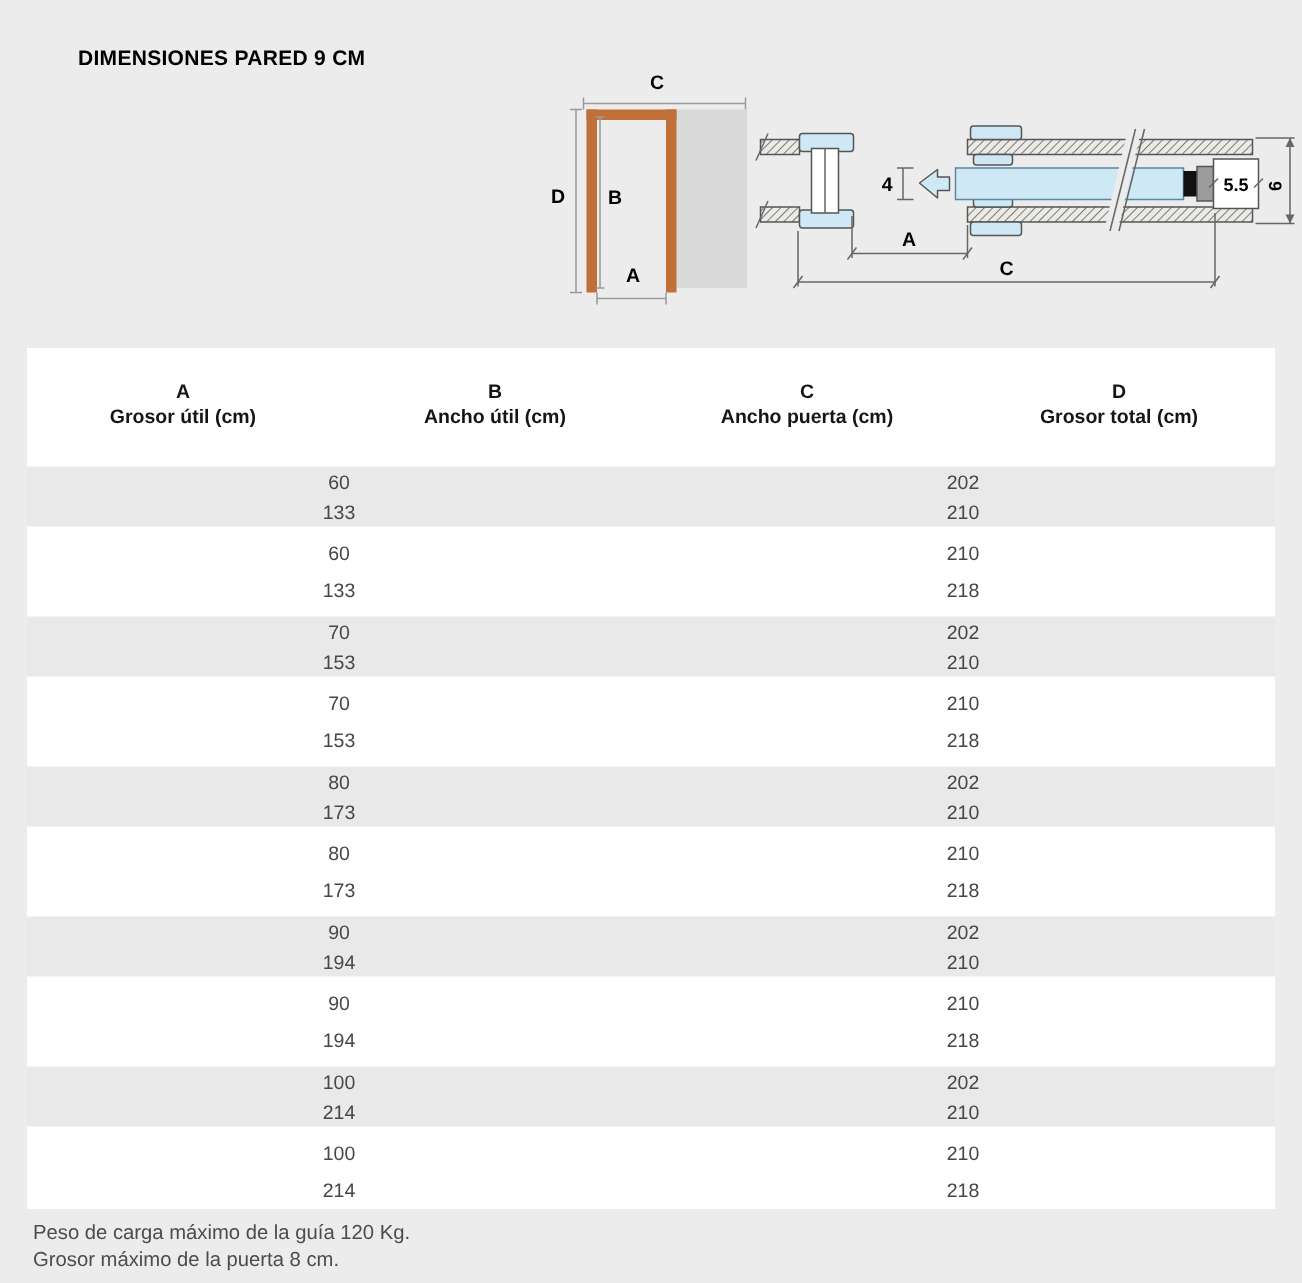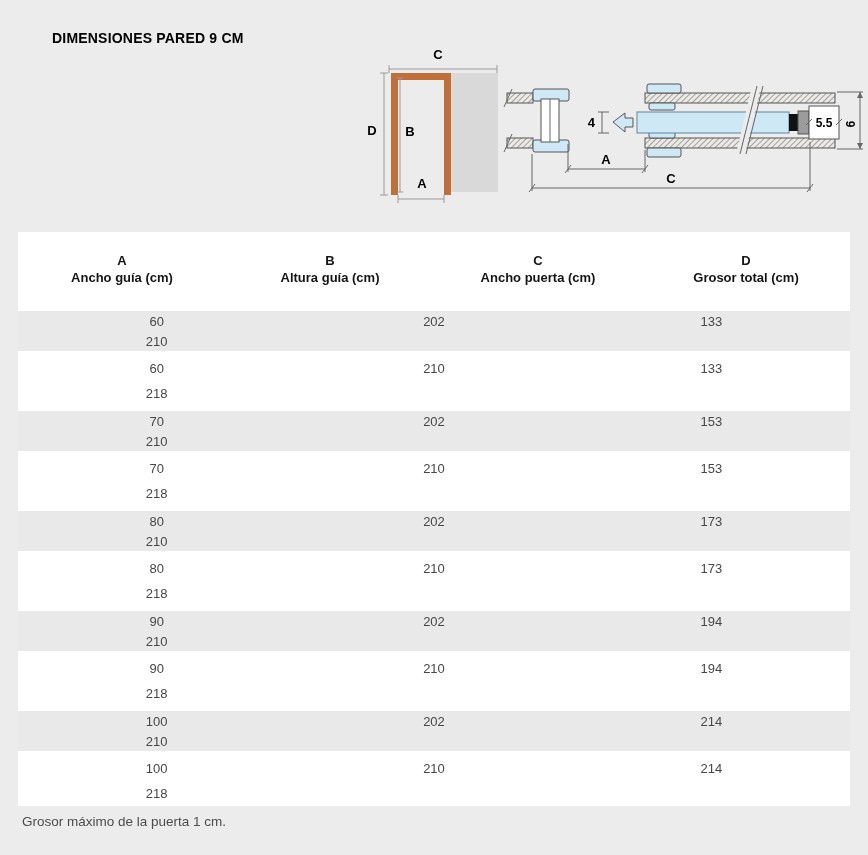--- a/index.html
+++ b/index.html
@@ -29,21 +29,21 @@
   }
   .thead{
     background:#fff;height:74px;
     display:grid;grid-template-columns:repeat(4,1fr);
   }
   .hcell{
     display:flex;flex-direction:column;align-items:center;justify-content:center;
     font-size:13px;font-weight:bold;color:#151515;line-height:17px;
   }
   .trow{
-    height:50px;display:grid;grid-template-columns:repeat(3,1fr);
+    height:50px;display:grid;grid-template-columns:repeat(2,1fr);
     box-sizing:border-box;
   }
   .trow.white{background:#fff;}
   .trow.gray{background:#e9e9e9;border-top:5px solid #fff;border-bottom:5px solid #fff;}
   .tcell{
     display:flex;align-items:center;justify-content:center;
     font-size:13px;color:#474747;
   }
   
   .footnotes{
@@ -181,25 +181,25 @@
     <line class="dim2" x1="32" y1="102" x2="26" y2="110"></line>
     <line class="dim2" x1="310" y1="102" x2="304" y2="110"></line>
     <text class="dlabel" x="168" y="101" text-anchor="middle">C</text>
   </g>
 </svg>
 
 <div class="table">
   <div class="thead">
     <div class="hcell">
       <span>A</span>
-      <span>Ancho guía (cm)</span>
+      <span>Grosor útil (cm)</span>
     </div>
     <div class="hcell">
       <span>B</span>
-      <span>Altura guía (cm)</span>
+      <span>Ancho útil (cm)</span>
     </div>
     <div class="hcell">
       <span>C</span>
       <span>Ancho puerta (cm)</span>
     </div>
     <div class="hcell">
       <span>D</span>
       <span>Grosor total (cm)</span>
     </div>
   </div>
@@ -260,14 +260,15 @@
   </div>
   <div class="trow white">
     <div class="tcell">100</div>
     <div class="tcell">210</div>
     <div class="tcell">214</div>
     <div class="tcell">218</div>
   </div>
 </div>
 
 <div class="footnotes">
-  <div>Grosor máximo de la puerta 1 cm.</div>
+  <div>Peso de carga máximo de la guía 120 Kg.</div>
+  <div>Grosor máximo de la puerta 8 cm.</div>
 </div>
 
 </body></html>

